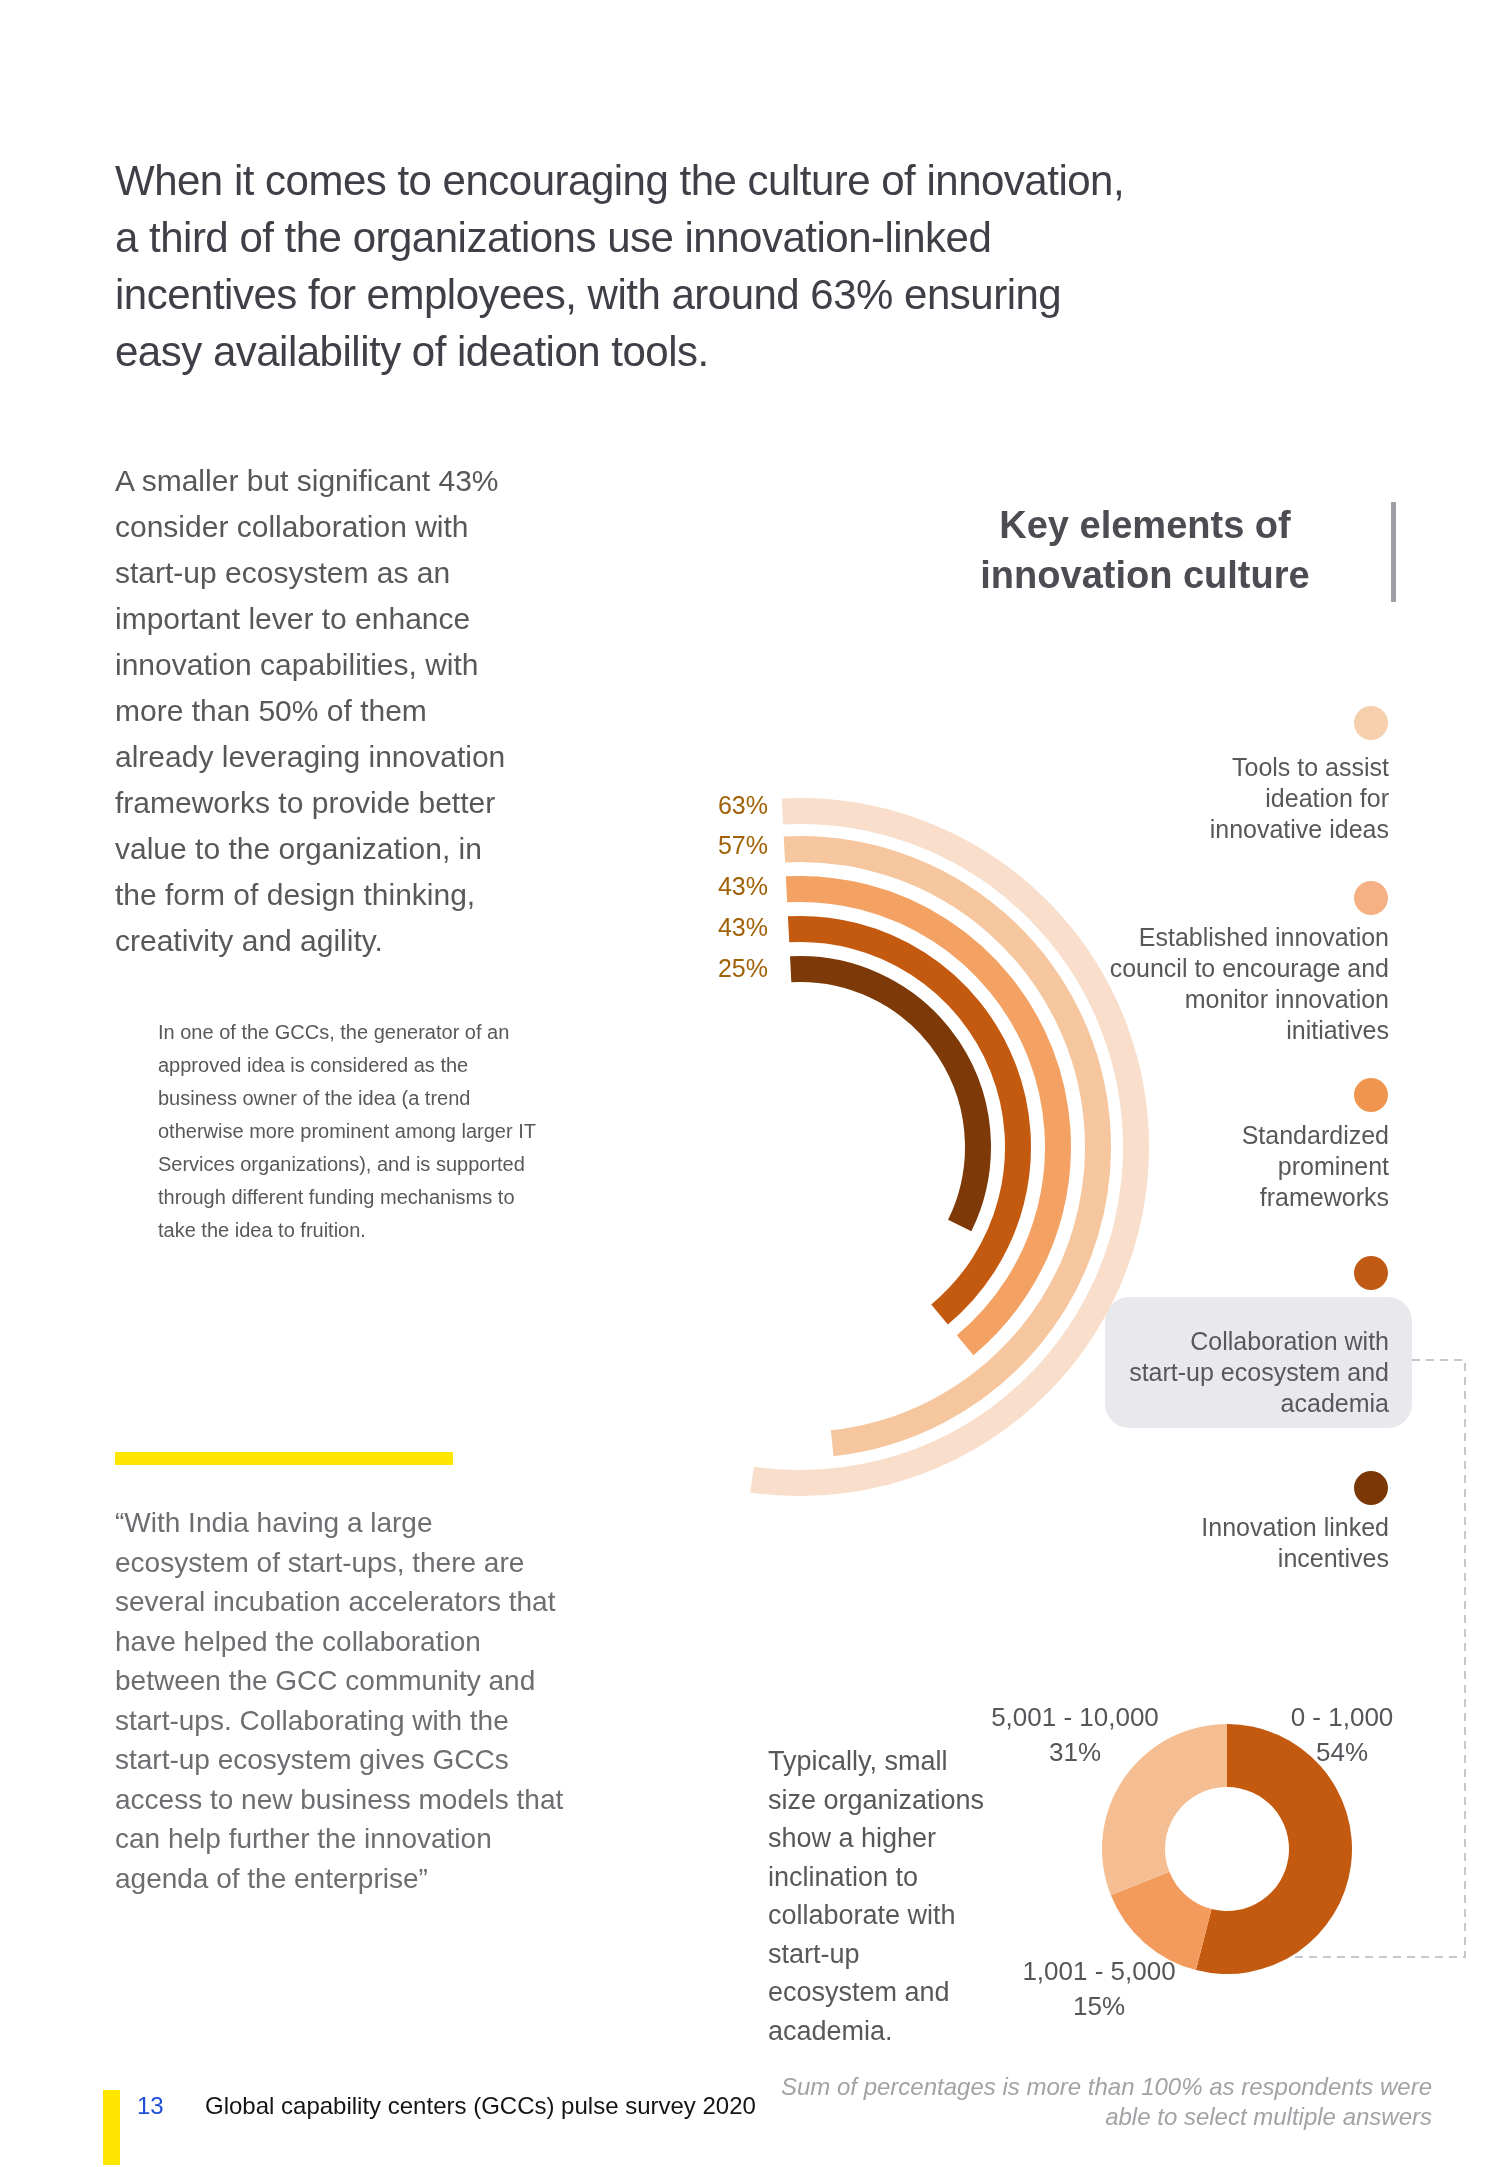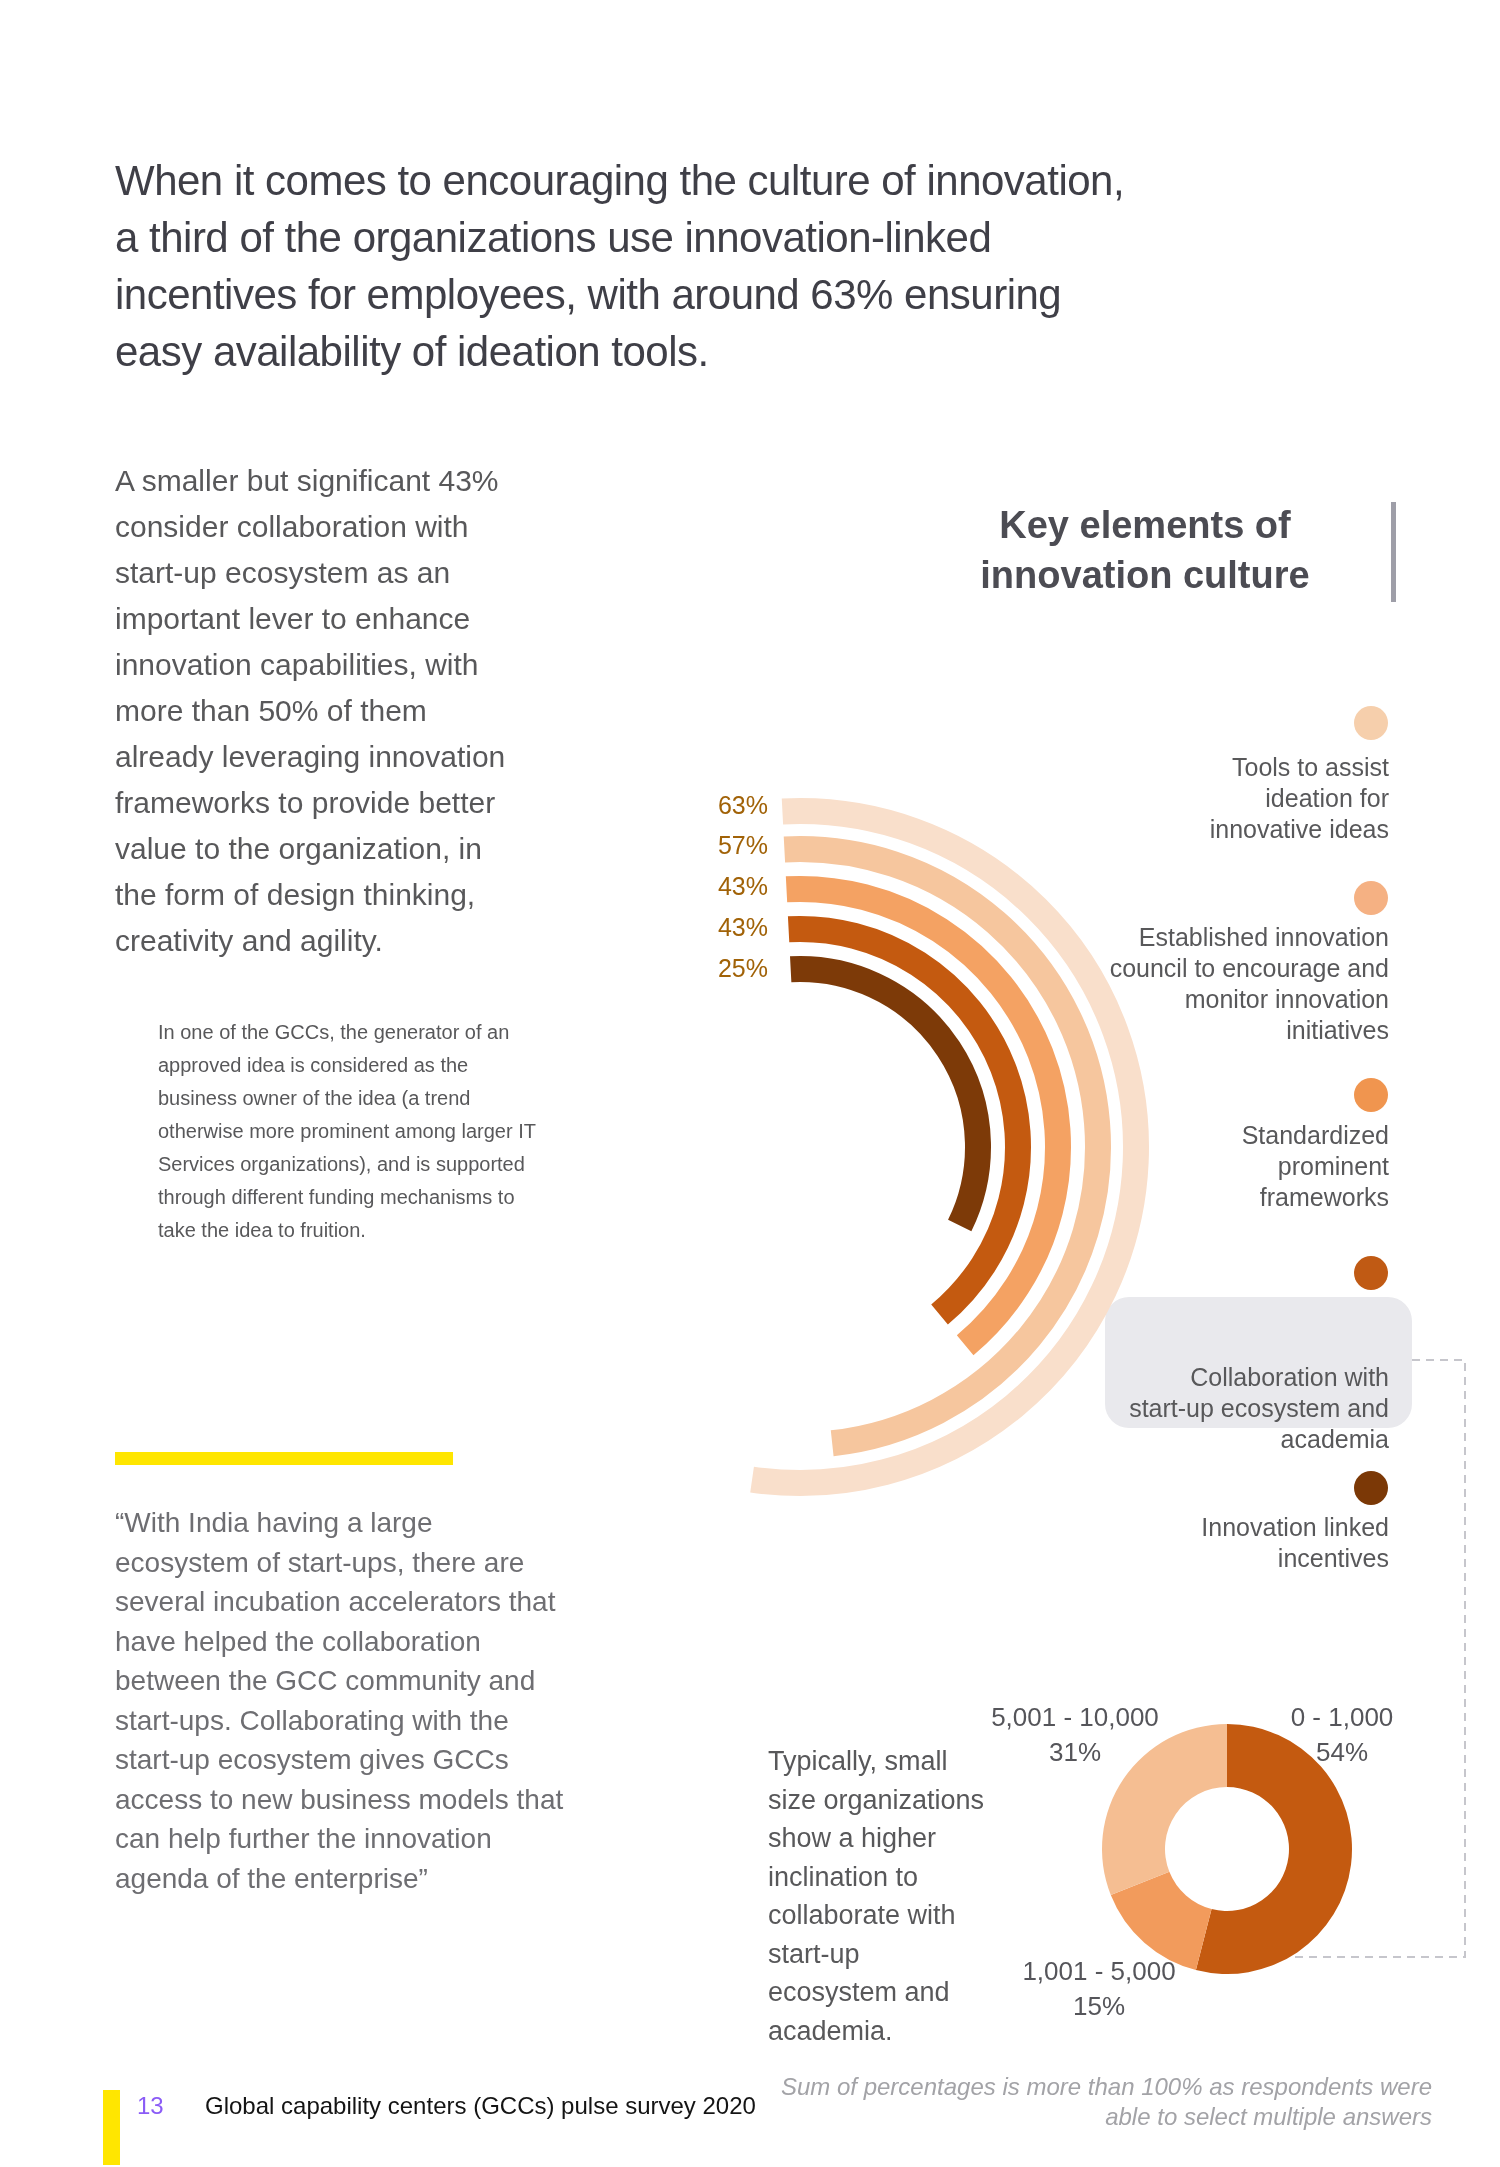--- a/index.html
+++ b/index.html
@@ -33,21 +33,21 @@
   .legend-dot{position:absolute;width:34px;height:34px;border-radius:50%;}
   .legend-box{left:1105px;top:1297px;width:307px;height:131px;background:#e9e9ed;border-radius:24px;}
   
   .donut-label{width:180px;text-align:center;font-size:26px;line-height:35px;color:#55555a;}
   .dl-0{left:1252px;top:1700px;}
   .dl-1{left:1009px;top:1954px;}
   .dl-2{left:985px;top:1700px;}
   .donut-note{left:768px;top:1742px;width:260px;font-size:27px;line-height:38.5px;color:#58585a;}
   
   .footer-bar{left:103px;top:2090px;width:17px;height:75px;background:#FFE600;}
-  .footer-page{left:137px;top:2092px;font-size:24px;color:#8b5cf6;}
+  .footer-page{left:137px;top:2092px;font-size:24px;color:#1d4ed8;}
   .footer-title{left:205px;top:2092px;font-size:24px;color:#141414;}
   .footer-note{left:732px;top:2072px;width:700px;text-align:right;font-size:24px;
     line-height:29.5px;font-style:italic;color:#a3a3a7;}
 </style>
 </head>
 <body>
 
 <div class="page">
 
   <div class="abs pre heading">When it comes to encouraging the culture of innovation,
@@ -120,21 +120,21 @@
       <div class="legend-dot" style="left: 1354px; top: 881px; background: rgb(245, 177, 131);"></div>
       <div class="legend-text" style="top: 922px;">Established innovation
 council to encourage and
 monitor innovation
 initiatives</div>
       <div class="legend-dot" style="left: 1354px; top: 1078px; background: rgb(240, 149, 79);"></div>
       <div class="legend-text" style="top: 1120px;">Standardized
 prominent
 frameworks</div>
       <div class="legend-dot" style="left: 1354px; top: 1256px; background: rgb(192, 90, 20);"></div>
-      <div class="legend-text" style="top: 1326px; margin-top: 36px;">Collaboration with
+      <div class="legend-text" style="top: 1326px;">Collaboration with
 start-up ecosystem and
 academia</div>
       <div class="legend-dot" style="left: 1354px; top: 1471px; background: rgb(123, 56, 6);"></div>
       <div class="legend-text" style="top: 1512px;">Innovation linked
 incentives</div>
     </div>
 
   <div class="abs pre donut-note">Typically, small
 size organizations
 show a higher

